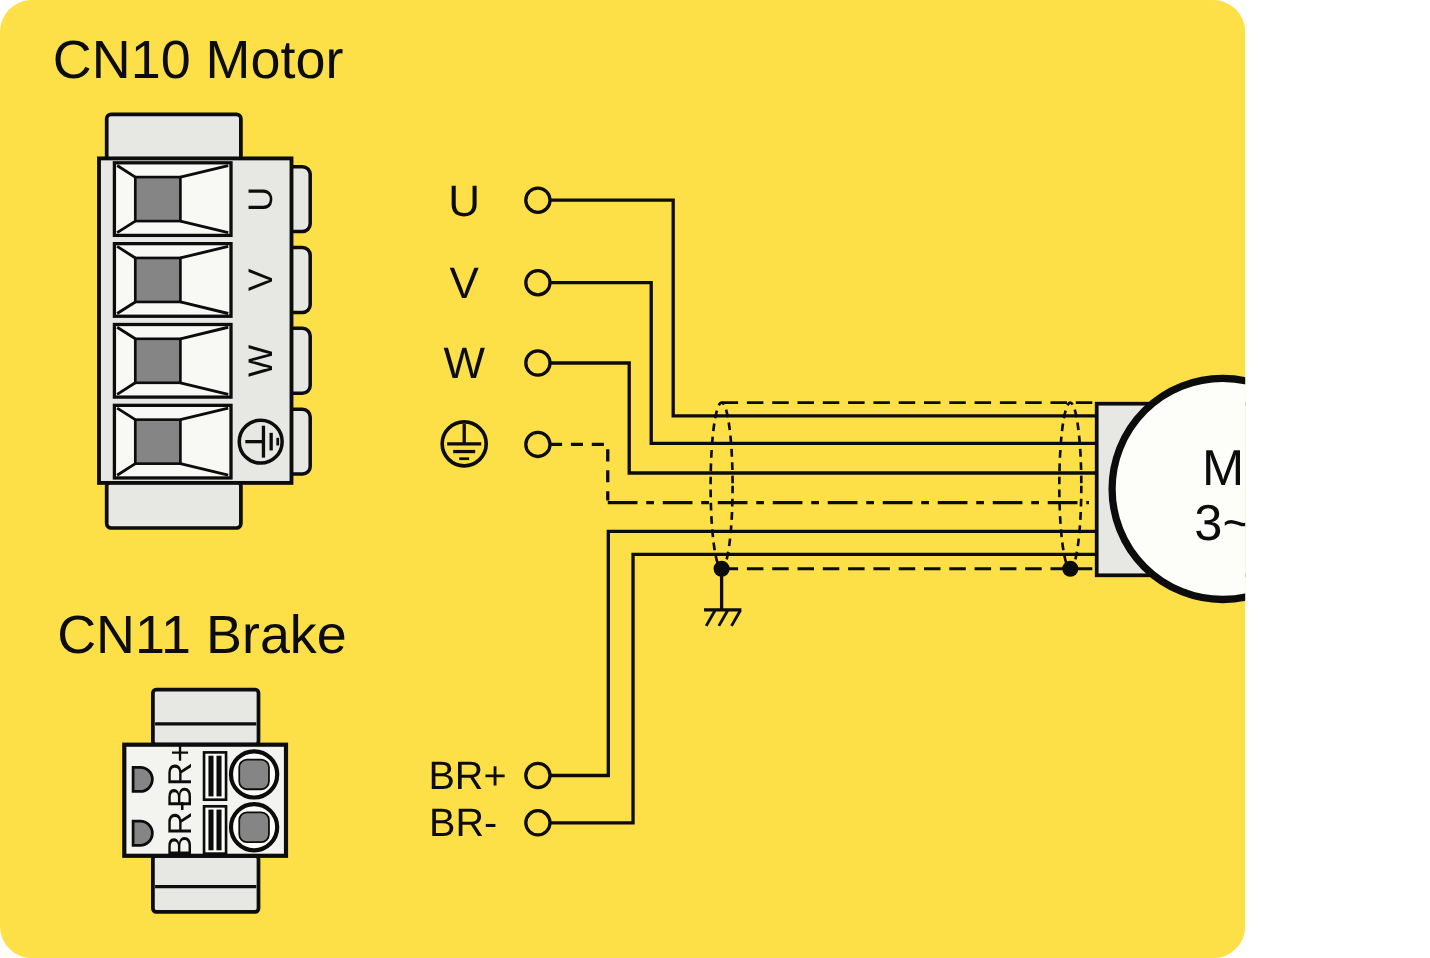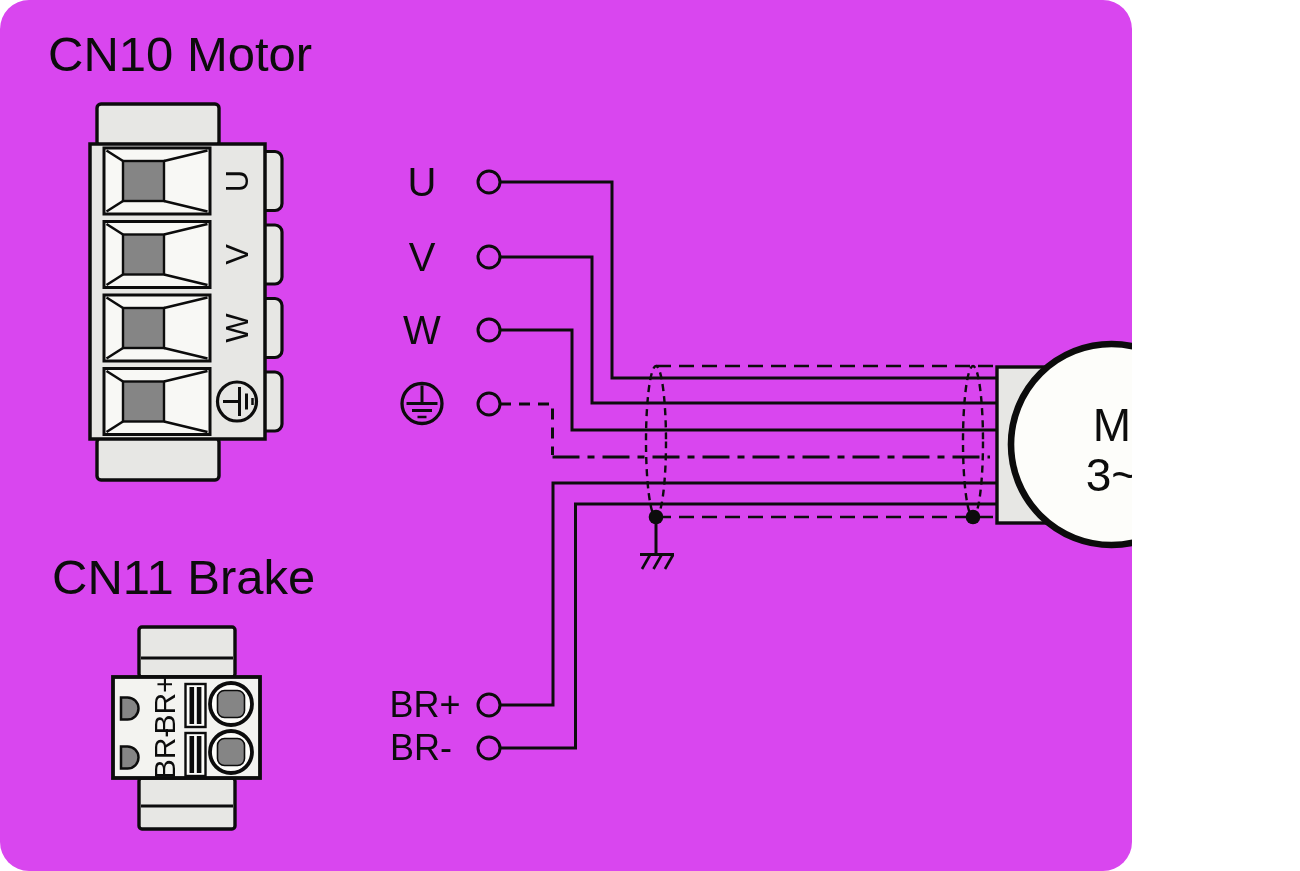--- a/index.html
+++ b/index.html
@@ -1,19 +1,19 @@
 <!DOCTYPE html>
 <html><head>
 <meta charset="utf-8">
 <style>
   html,body{margin:0;padding:0;}
   #canvas{
     position:relative;
     width:1132px;height:871px;
-    background:#d946ef;
+    background:#fde047;
     overflow:hidden;
     border-radius:29px;
   }
   svg{display:block;}
   text{
     fill:#0c0c0c;
     font-family:"Liberation Sans","DejaVu Sans",sans-serif;
   }
   .title-text{font-size:49px;letter-spacing:0px;}
   .pin-label{font-size:31px;}

